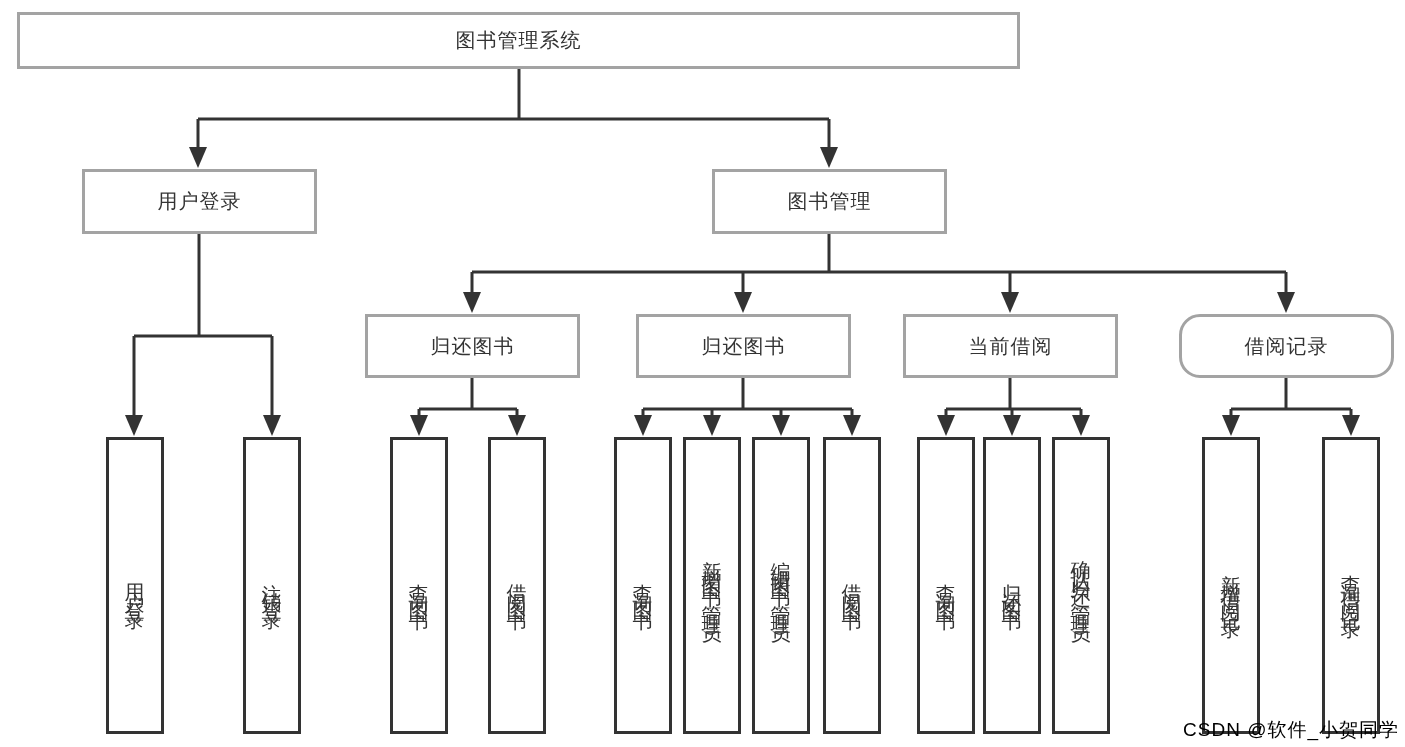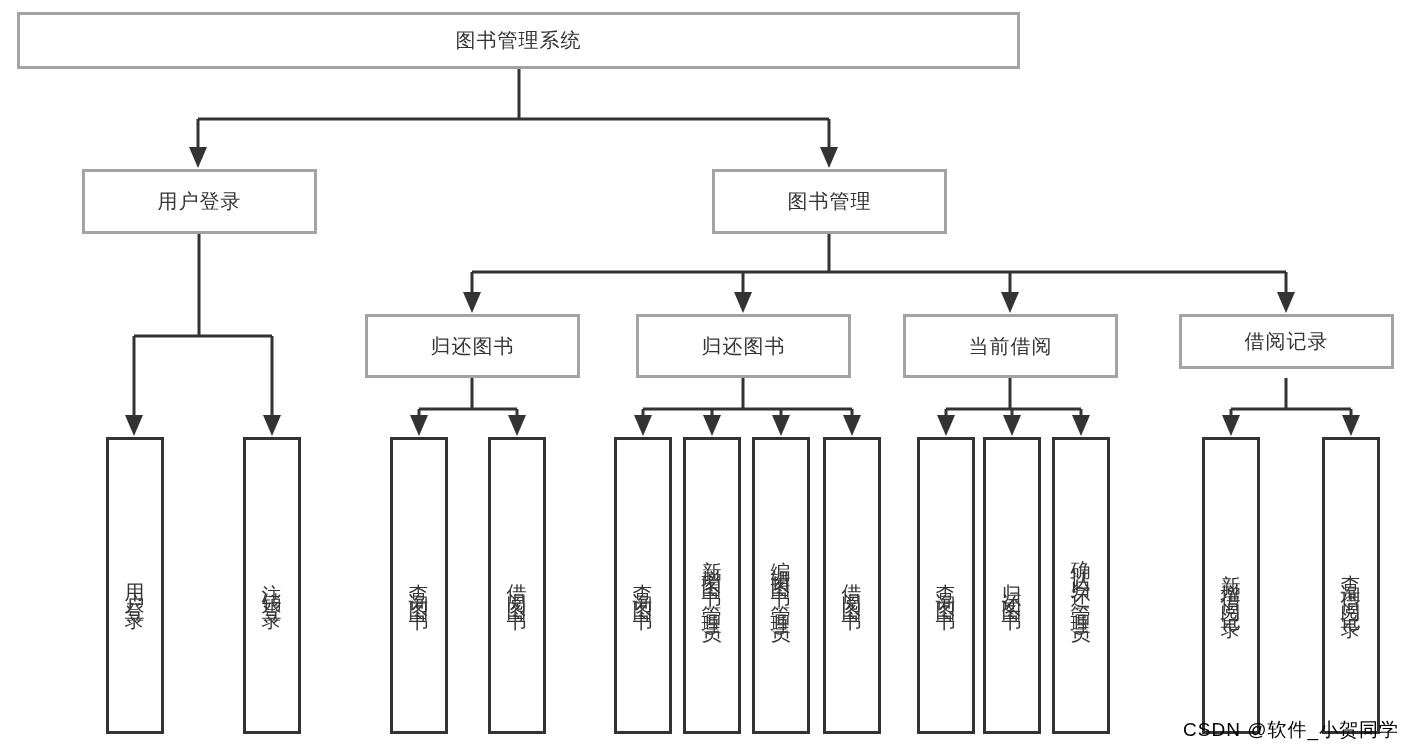--- a/index.html
+++ b/index.html
@@ -155,21 +155,21 @@
 
   <div class="hbox" style="left:365px; top:314px; width:215px; height:64px;">
     <span>归还图书</span>
   </div>
   <div class="hbox" style="left:636px; top:314px; width:215px; height:64px;">
     <span>归还图书</span>
   </div>
   <div class="hbox" style="left:903px; top:314px; width:215px; height:64px;font-family:Liberation Mono, monospace;">
     <span>当前借阅</span>
   </div>
-  <div class="hbox" style="left:1179px; top:314px; width:215px; height:55px;">
+  <div class="hbox" style="left:1179px; top:314px; width:215px; height:64px;border-radius:21px;">
     <span>借阅记录</span>
   </div>
 
   <div class="vbox" style="left:106px;">
     <span class="vtext">用户登录</span>
   </div>
   <div class="vbox" style="left:243px;">
     <span class="vtext">注销登录</span>
   </div>
 

